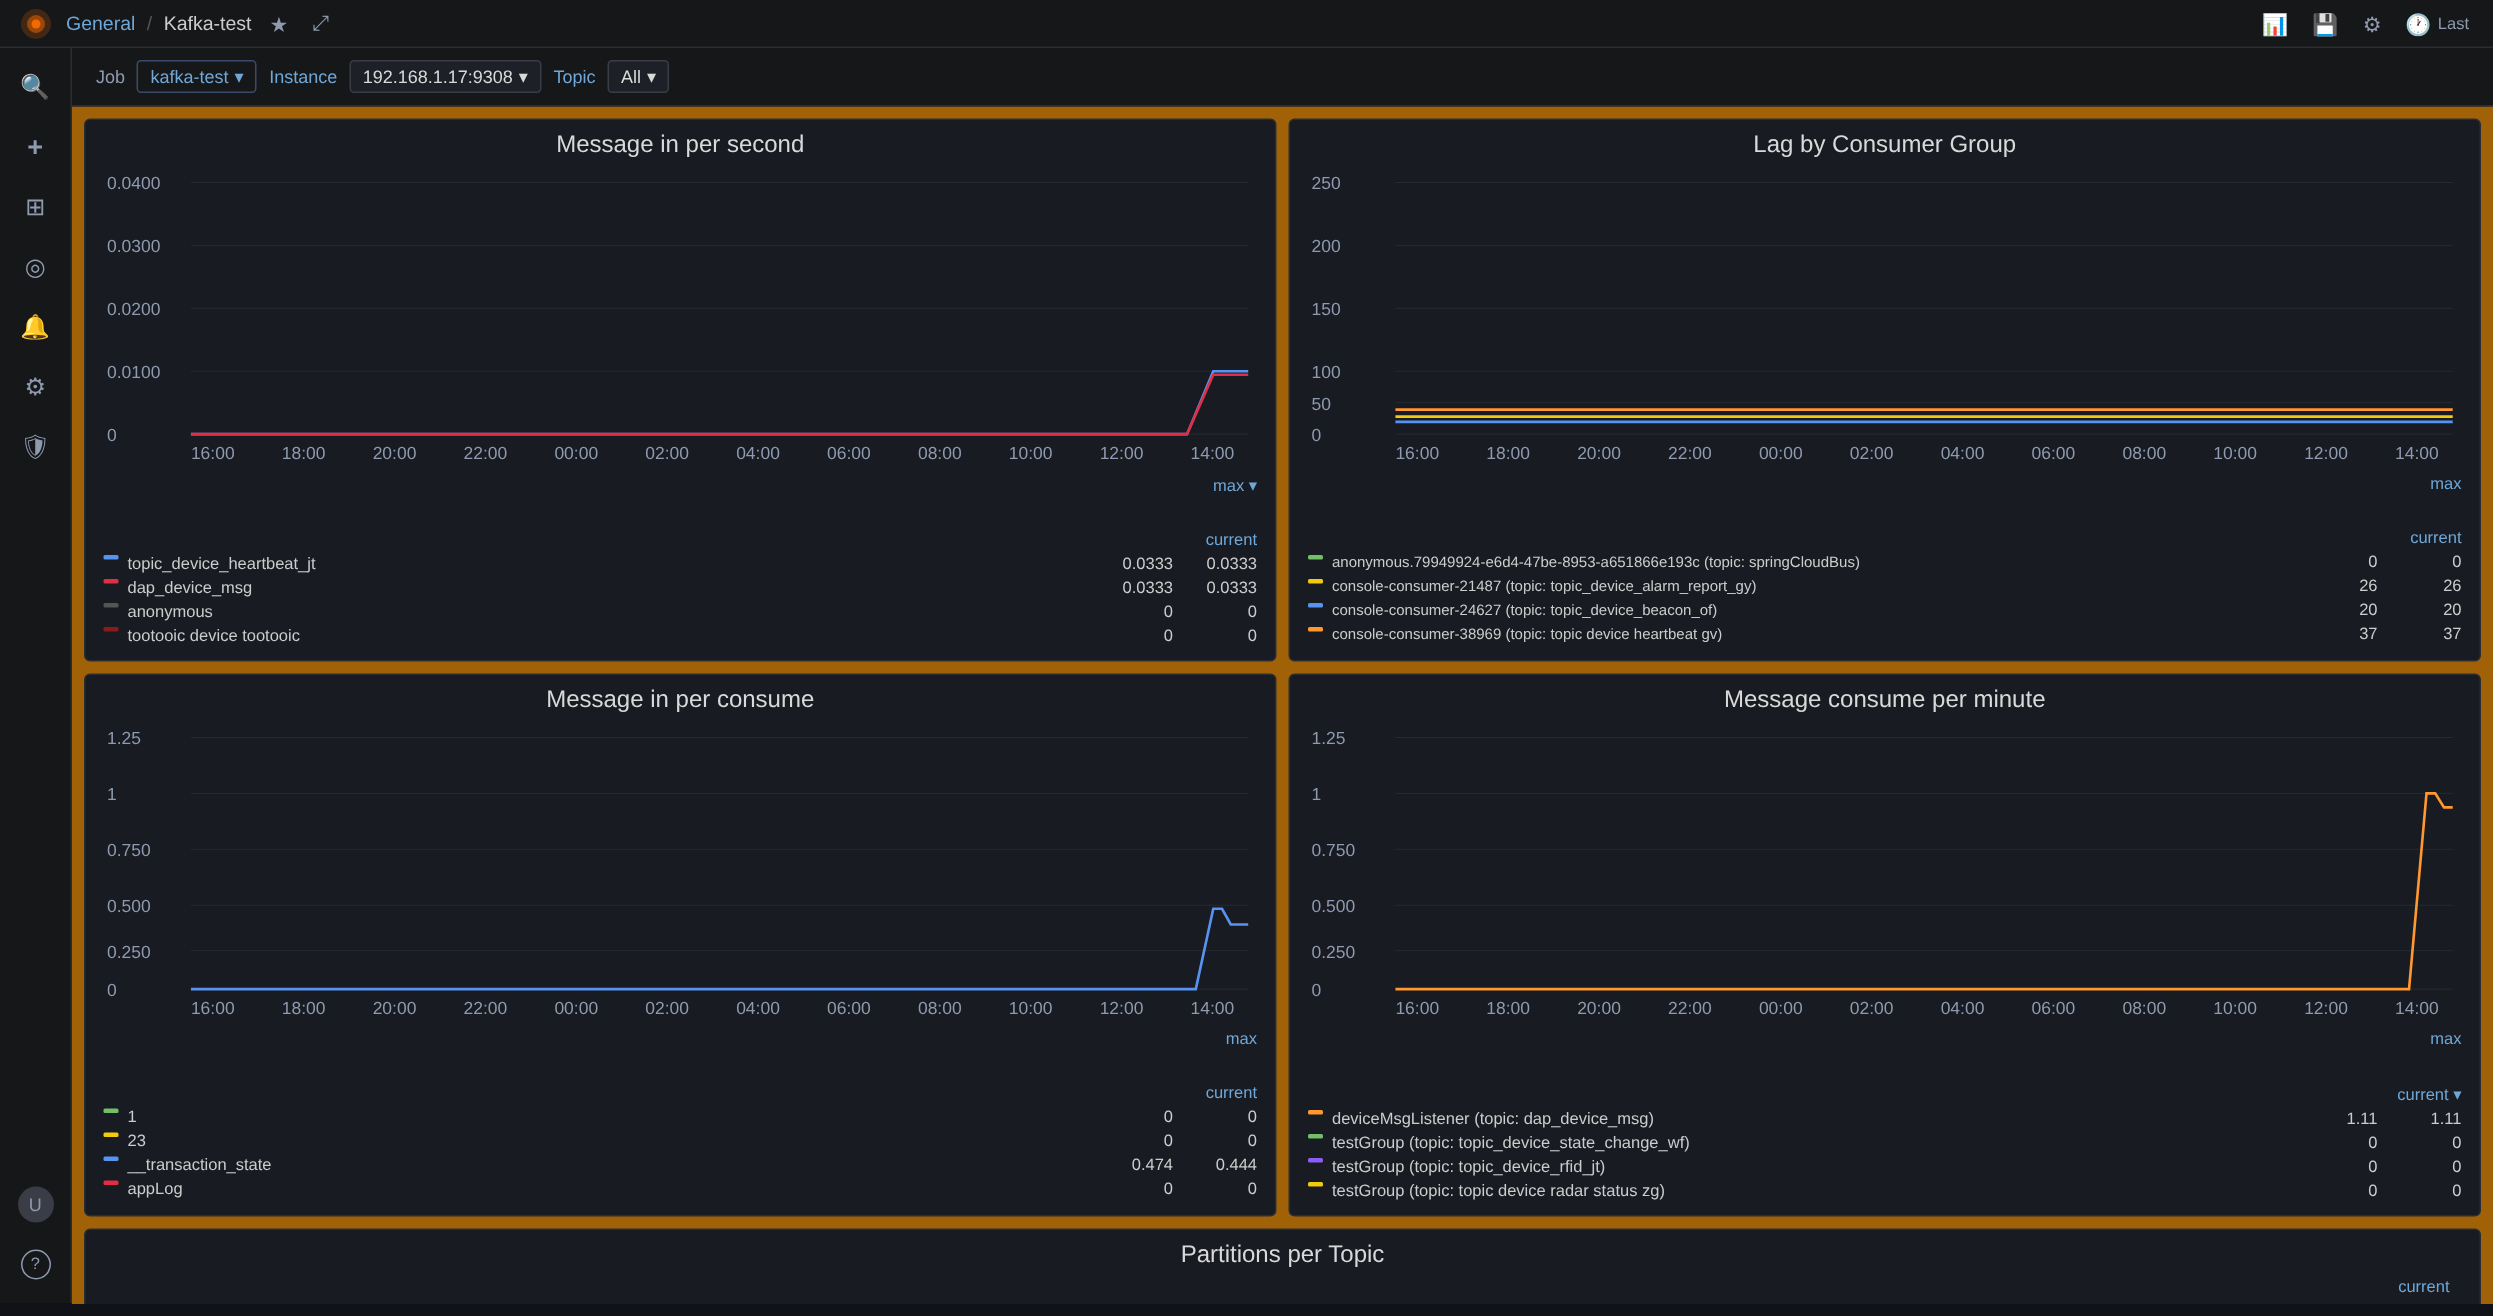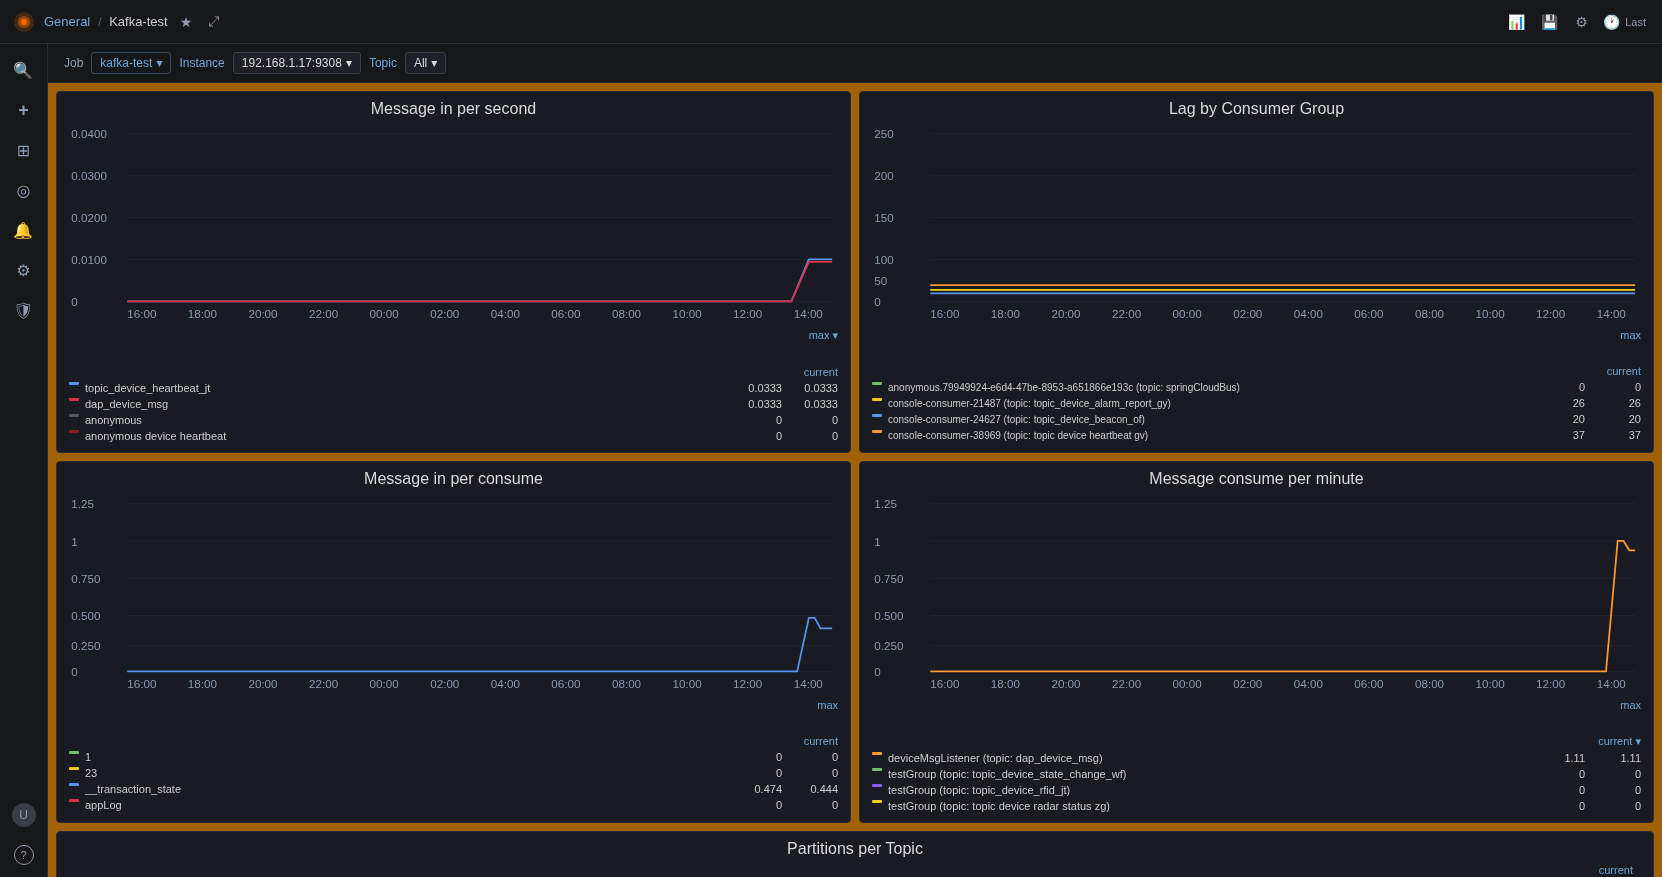--- a/index.html
+++ b/index.html
@@ -2,21 +2,21 @@
 <html><head>
   <meta charset="utf-8">
   <style>
     * { box-sizing: border-box; margin: 0; padding: 0; }
     body { background: #111217; color: #d9d9d9; font-family: 'Segoe UI', Arial, sans-serif; font-size: 12px; overflow-x: hidden; }
 
     
     .top-bar {
       display: flex; align-items: center; justify-content: space-between;
       background: #161719; border-bottom: 1px solid #2a2d33;
-      padding: 0 12px; height: 44px;
+      padding: 0 12px; height: 32px;
     }
     .top-bar-left { display: flex; align-items: center; gap: 8px; }
     .top-bar-title { color: #cccccc; font-size: 13px; }
     .top-bar-title a { color: #6fa7d7; text-decoration: none; }
     .top-bar-title .separator { color: #555; margin: 0 4px; }
     .top-bar-icons { display: flex; gap: 8px; align-items: center; }
     .icon-btn { background: none; border: none; color: #8e9aaf; cursor: pointer; font-size: 14px; padding: 4px; }
 
     
     .layout { display: flex; height: calc(100vh - 40px); }
@@ -245,21 +245,21 @@
                 <span>anonymous</span>
               </div>
               <div class="legend-right">
                 <span class="legend-val">0</span>
                 <span class="legend-val">0</span>
               </div>
             </div>
             <div class="legend-row">
               <div class="legend-left">
                 <div class="legend-dot" style="background:#8b1a1a;"></div>
-                <span>anonymous device heartbeat</span>
+                <span>tootooic device tootooic</span>
               </div>
               <div class="legend-right">
                 <span class="legend-val">0</span>
                 <span class="legend-val">0</span>
               </div>
             </div>
           </div>
         </div>
 
         <div class="chart-panel">

